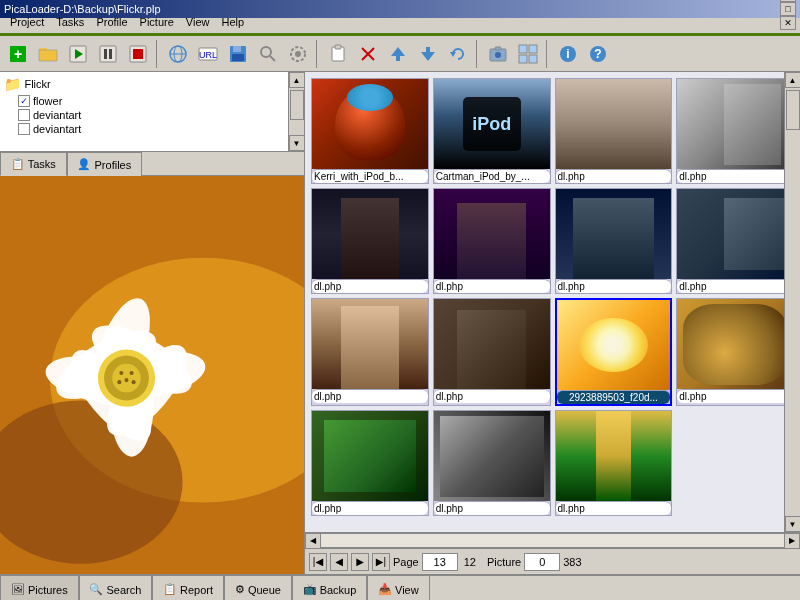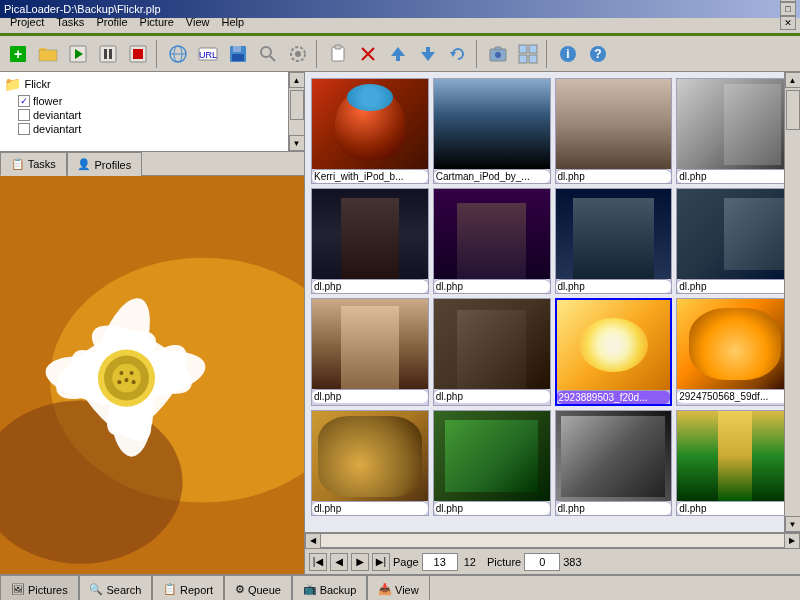--- a/index.html
+++ b/index.html
@@ -58,21 +58,21 @@
     
     #right-panel { flex: 1; display: flex; flex-direction: column; background: #e8e8f0; }
 
     #image-grid-container { flex: 1; overflow: hidden; background: #e8e8f0; position: relative; }
     #image-grid { display: grid; grid-template-columns: repeat(4, 1fr); gap: 0; padding: 4px; overflow-y: hidden; }
 
     .img-cell { background: #d4d0e8; border: 1px solid #a0a0b8; margin: 2px; display: flex; flex-direction: column; cursor: pointer; }
     .img-cell.selected { border: 2px solid #0000ff; background: #c0c0f0; }
     .img-thumb { width: 100%; height: 90px; overflow: hidden; display: flex; align-items: center; justify-content: center; }
     .img-label { font-size: 10px; padding: 1px 2px; background: white; text-overflow: ellipsis; overflow: hidden; white-space: nowrap; border-top: 1px solid #a0a0b8; border-radius: 6px; }
-    .img-label.selected-label { background: #8b5cf6; color: white; }
+    .img-label.selected-label { background: #0c4a6e; color: white; text-align: center; }
 
     
     .thumb-1 { background: linear-gradient(135deg, #ff6644 0%, #cc2200 30%, #884400 60%, #220000 100%); width: 100%; height: 100%; }
 
     
     #grid-scrollbar { position: absolute; right: 0; top: 0; bottom: 0; width: 16px; background: #d4d0c8; border-left: 1px solid #888; display: flex; flex-direction: column; align-items: center; }
     .grid-scroll-arrow { width: 16px; height: 16px; background: #d4d0c8; border: 1px solid #888; display: flex; align-items: center; justify-content: center; font-size: 8px; cursor: pointer; }
     .grid-scroll-thumb { width: 14px; height: 40px; background: #d4d0c8; border: 1px solid #888; margin-top: 2px; }
 
     
@@ -325,20 +325,23 @@
               <div style="position:absolute;top:5%;left:30%;width:40%;height:30%;background:radial-gradient(circle, #44aadd 30%, #2288bb 100%);border-radius:50%;"></div>
             </div>
           </div>
           <div class="img-label">Kerri_with_iPod_b...</div>
         </div>
 
         <div class="img-cell">
           <div class="img-thumb">
             <div style="width:100%;height:100%;background:#000;position:relative;">
               <div style="position:absolute;top:0;left:0;right:0;bottom:0;background:linear-gradient(180deg,#88aacc 0%,#335577 40%,#000 100%);"></div>
+              <div style="position:absolute;top:20%;left:25%;width:50%;height:60%;background:rgba(0,0,0,0.8);border-radius:5px;display:flex;align-items:center;justify-content:center;">
+                <div style="color:#aaddff;font-size:18px;font-weight:bold;">iPod</div>
+              </div>
             </div>
           </div>
           <div class="img-label">Cartman_iPod_by_...</div>
         </div>
 
         <div class="img-cell">
           <div class="img-thumb">
             <div style="width:100%;height:100%;background:linear-gradient(180deg,#ccbbaa 0%,#998877 50%,#554433 100%);position:relative;">
               <div style="position:absolute;bottom:0;left:20%;width:25%;height:90%;background:linear-gradient(180deg,#ddccbb 0%,#aа8866 100%);"></div>
             </div>
@@ -412,28 +415,20 @@
         <div class="img-cell selected">
           <div class="img-thumb">
             <div style="width:100%;height:100%;background:linear-gradient(135deg,#ffdd66 0%,#ff9900 50%,#cc6600 100%);position:relative;">
               <div style="position:absolute;top:20%;left:20%;width:60%;height:60%;background:radial-gradient(circle,#ffffff 15%,#ffffcc 35%,#ffdd44 60%,#ff8800 100%);border-radius:50%;"></div>
               <div style="position:absolute;top:0;left:0;right:0;bottom:0;background:linear-gradient(135deg,rgba(255,255,200,0.3) 0%,rgba(200,150,0,0.2) 100%);"></div>
             </div>
           </div>
           <div class="img-label selected-label">2923889503_f20d...</div>
         </div>
 
-        <div class="img-cell">
-          <div class="img-thumb">
-            <div style="width:100%;height:100%;background:linear-gradient(135deg,#ffcc44 0%,#ff8800 40%,#884400 80%,#220000 100%);position:relative;">
-              <div style="position:absolute;top:10%;left:10%;width:80%;height:80%;background:radial-gradient(circle at 50% 60%,#ffcc66 0%,#ff9900 50%,#884400 100%);border-radius:40%;"></div>
-            </div>
-          </div>
-          <div class="img-label">2924750568_59df...</div>
-        </div>
 
         <div class="img-cell">
           <div class="img-thumb">
             <div style="width:100%;height:100%;background:linear-gradient(135deg,#cc9933 0%,#aa7722 50%,#553311 100%);position:relative;">
               <div style="position:absolute;top:5%;left:5%;width:90%;height:90%;background:radial-gradient(circle at 40% 60%,#ddaa44 0%,#886622 60%,#442200 100%);border-radius:30%;"></div>
             </div>
           </div>
           <div class="img-label">dl.php</div>
         </div>
 

